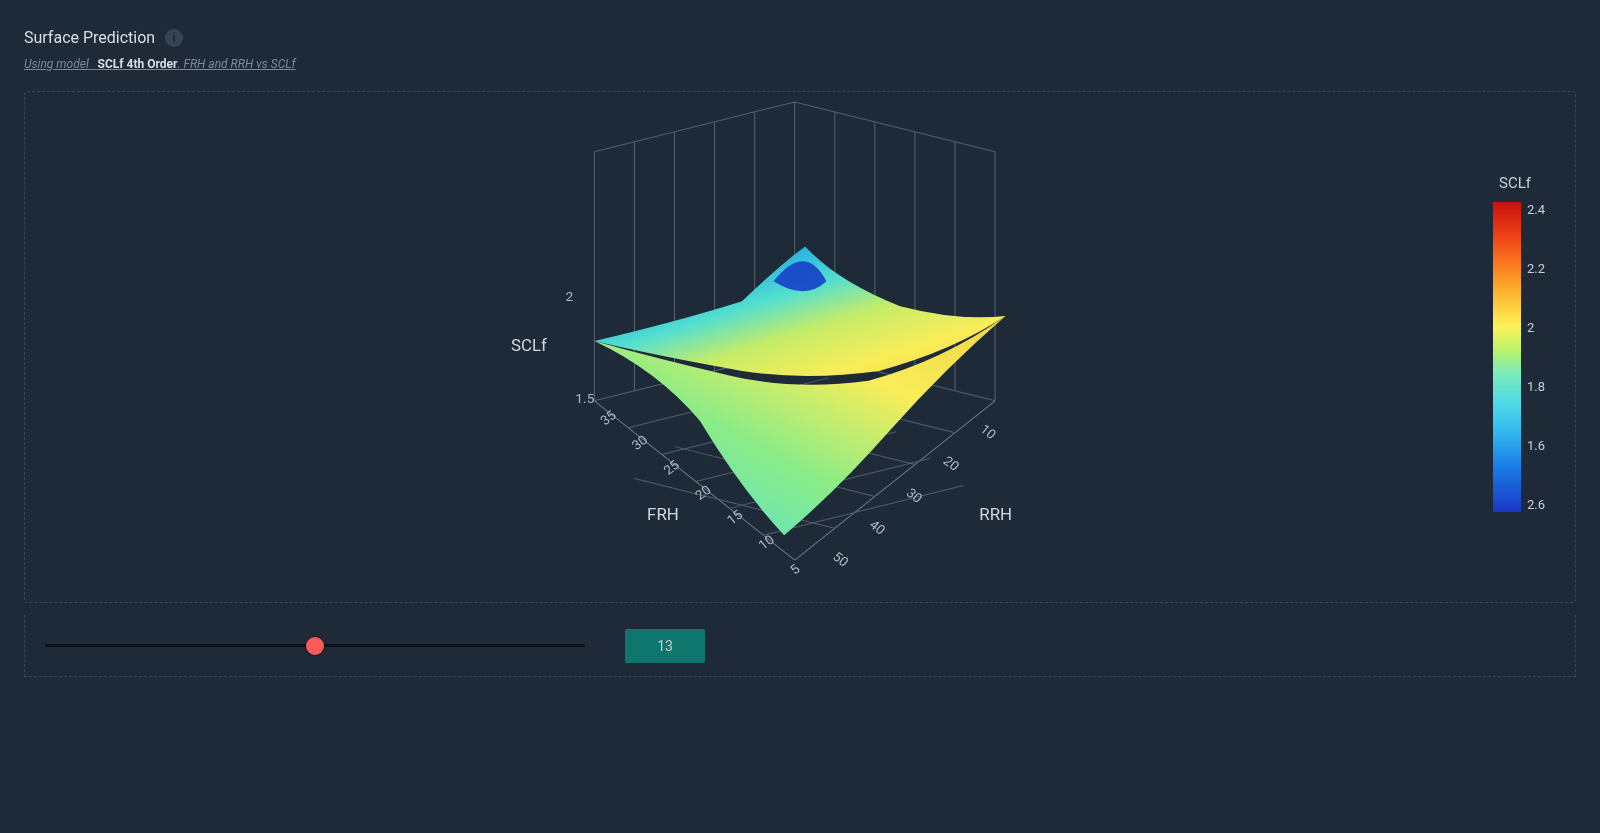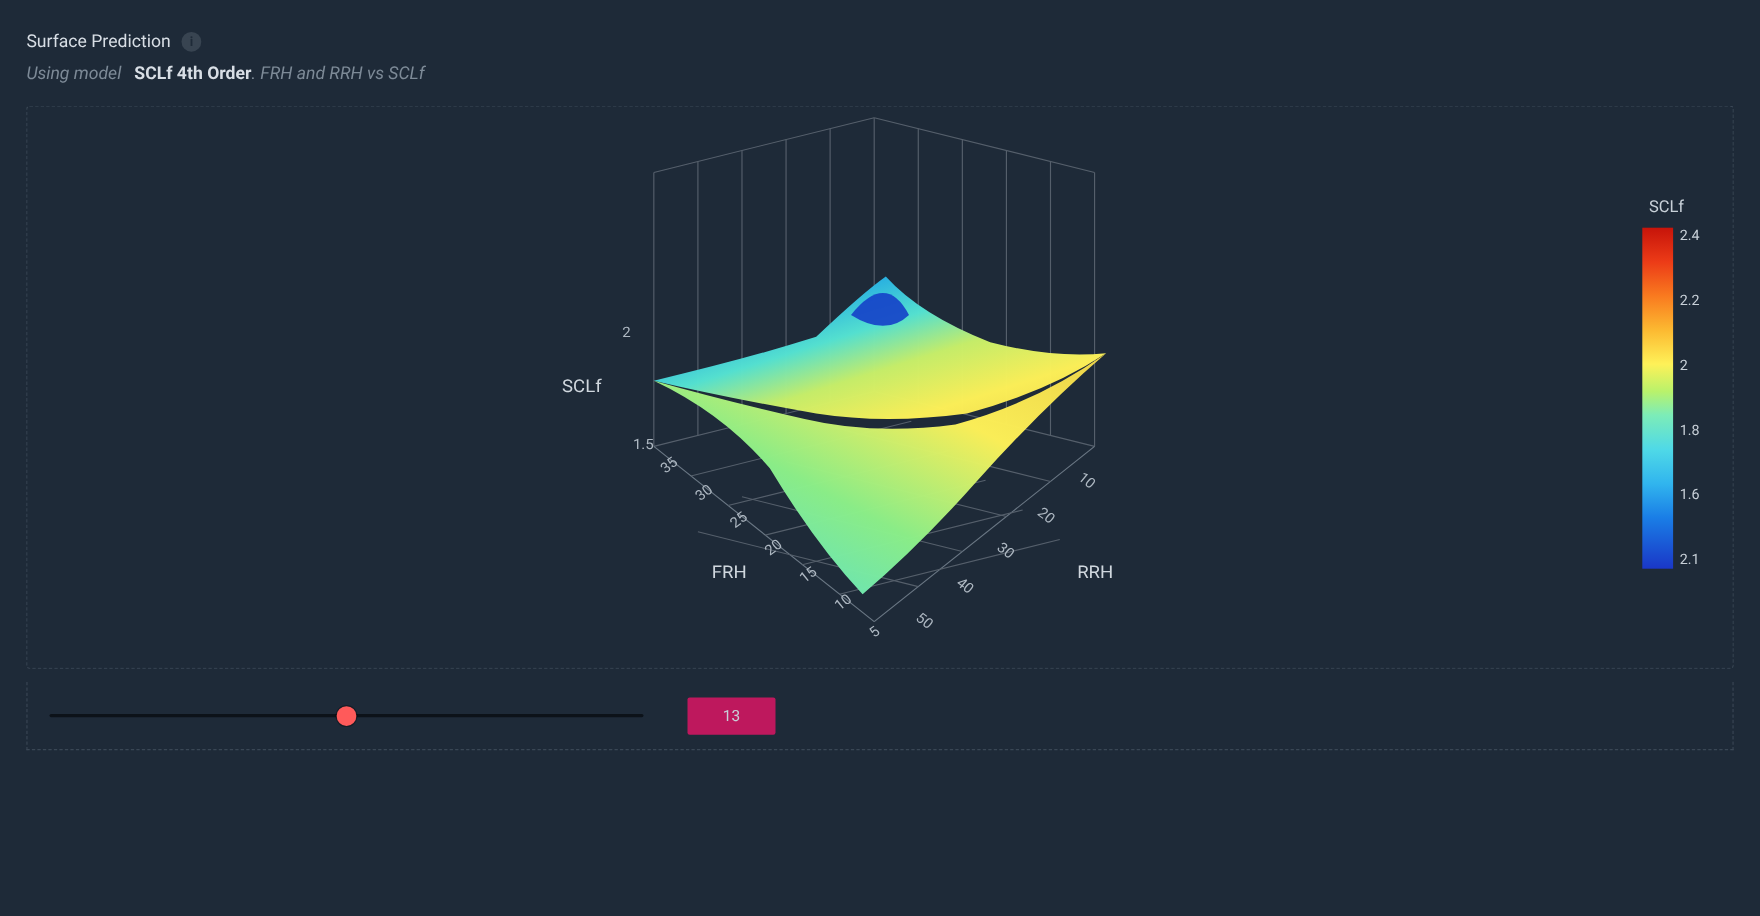--- a/index.html
+++ b/index.html
@@ -29,24 +29,25 @@
   .info-icon {
     width: 18px; height: 18px;
     border-radius: 50%;
     background: #4a5662;
     color: #1e2a38;
     display: flex; align-items: center; justify-content: center;
     font-size: 12px; font-weight: 700;
     opacity: 0.6;
   }
   .subtitle {
-    font-size: 16px;
+    font-size: 12px;
     color: #7d8a97;
     font-style: italic;
     margin-bottom: 20px;
+    text-decoration: underline;
   }
   .subtitle .model-name {
     font-style: normal;
     font-weight: 700;
     color: #d8dee5;
   }
   .chart-frame {
     border: 1px dashed #3a4755;
     border-radius: 3px;
     height: 512px;
@@ -138,21 +139,21 @@
     width: 18px; height: 18px;
     border-radius: 50%;
     background: #ff5a5a;
     transform: translate(-50%, -50%);
     box-shadow: 0 0 0 1px rgba(0,0,0,0.3);
   }
   .slider-value {
     margin-left: 40px;
     width: 80px;
     height: 34px;
-    background: #be185d;
+    background: #0f766e;
     display: flex;
     align-items: center;
     justify-content: center;
     color: #c8d0d8;
     font-size: 14px;
     border-radius: 2px;
   }
 </style>
 </head>
 <body>
@@ -265,21 +266,21 @@
 
     <div class="colorbar-title">SCLf</div>
     <div class="colorbar">
       <div class="colorbar-grad"></div>
       <div class="colorbar-ticks">
         <span>2.4</span>
         <span>2.2</span>
         <span>2</span>
         <span>1.8</span>
         <span>1.6</span>
-        <span>2.1</span>
+        <span>2.6</span>
       </div>
     </div>
   </div>
 
   <div class="slider-row">
     <div class="slider-track-wrap">
       <div class="slider-track"></div>
       <div class="slider-thumb" style="left:50%"></div>
     </div>
     <div class="slider-value">13</div>

